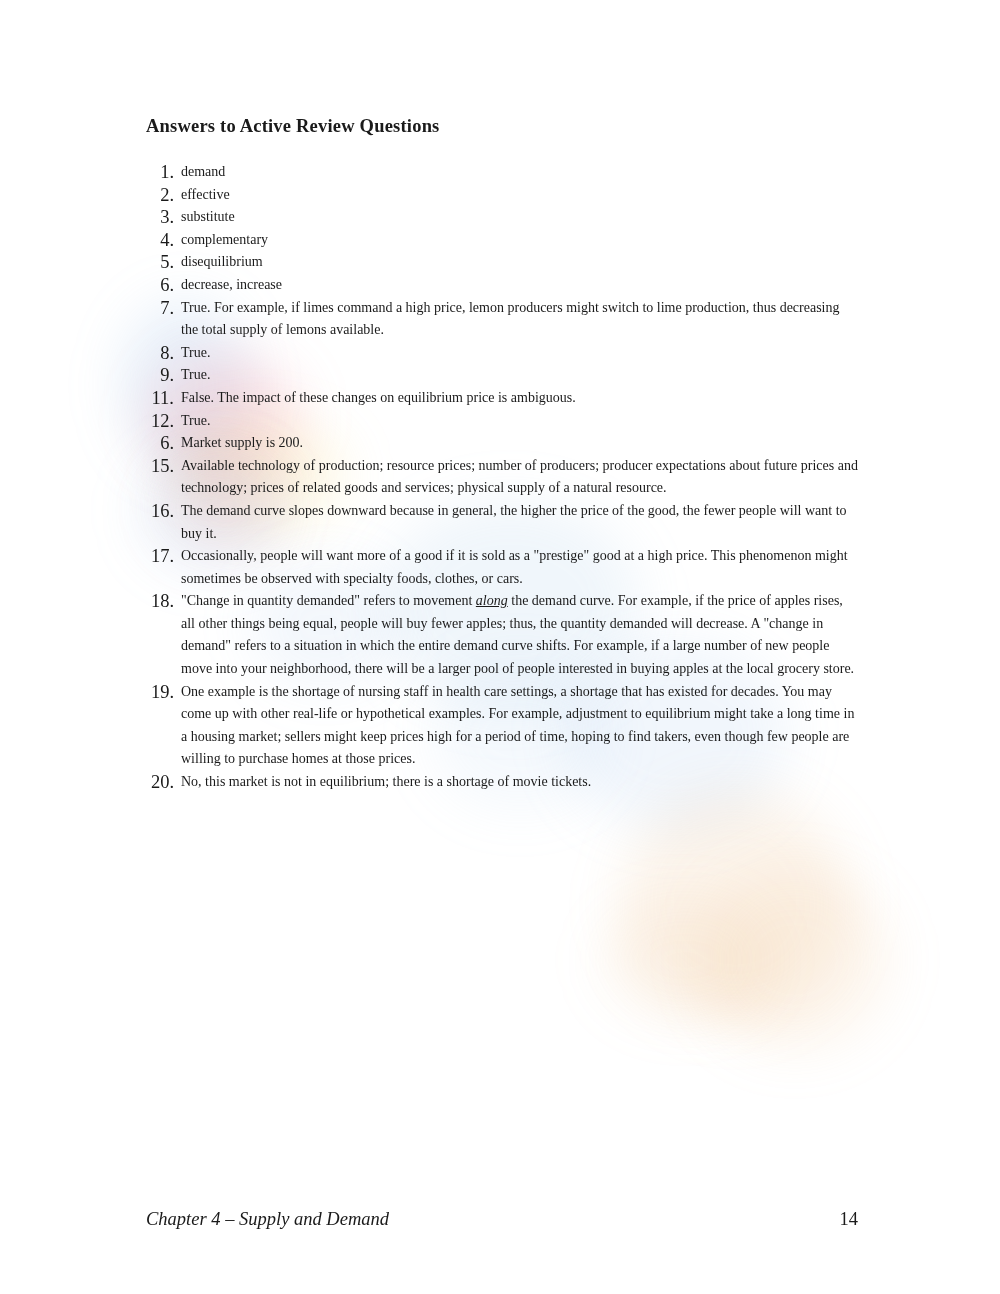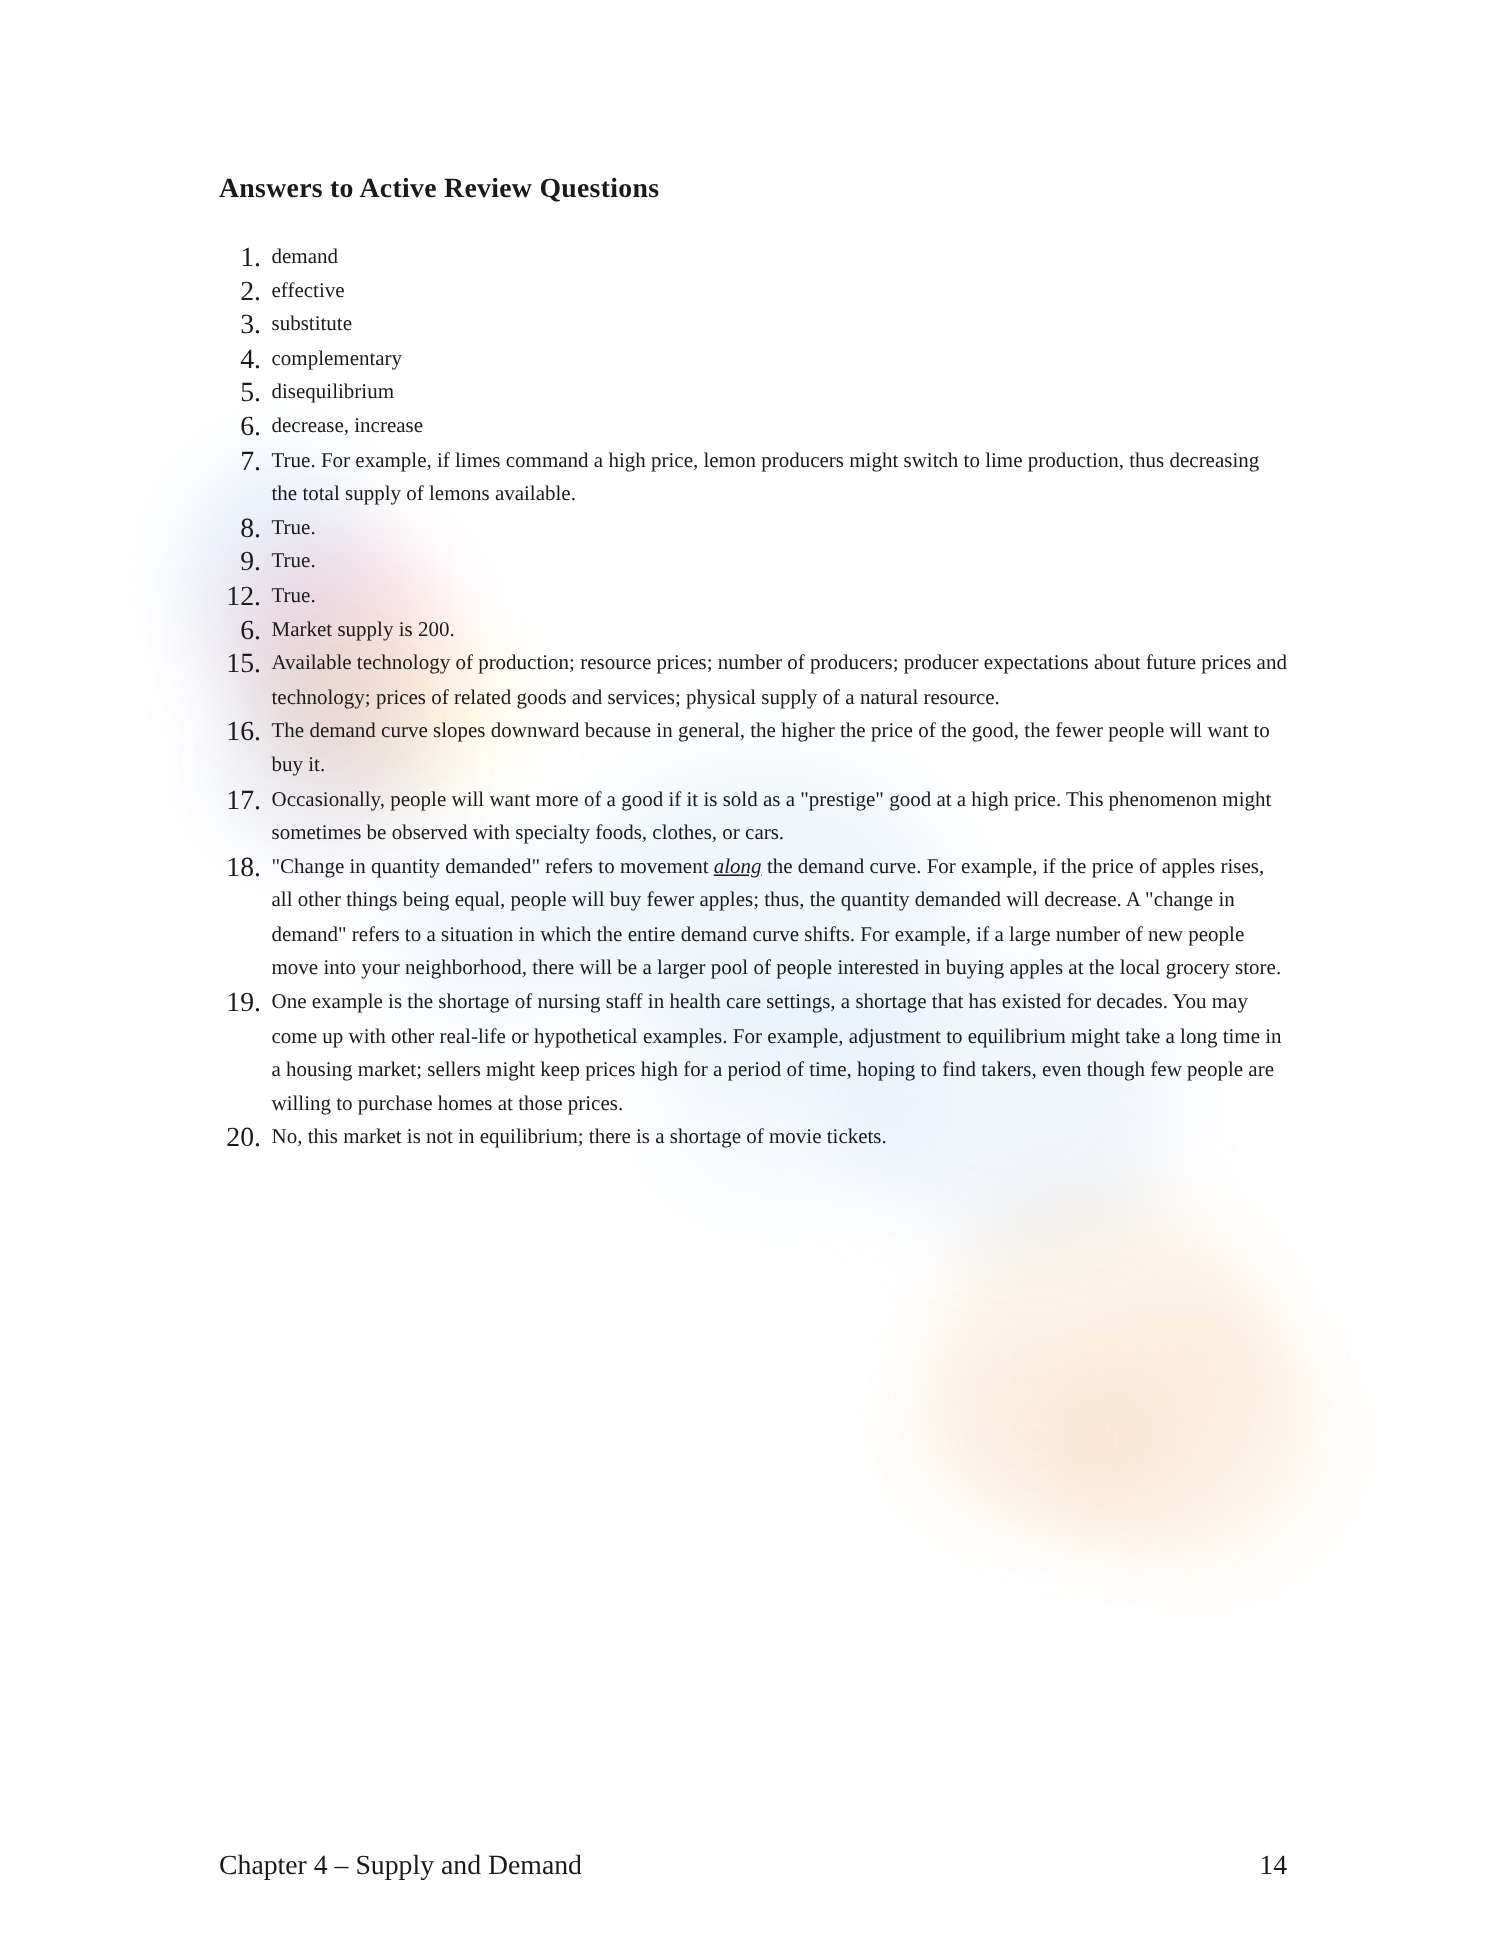--- a/index.html
+++ b/index.html
@@ -100,22 +100,22 @@
     position: absolute;
     left: 146px;
     top: 1208px;
     width: 712px;
     font-size: 18.5px;
     line-height: 22px;
     display: flex;
     justify-content: space-between;
     align-items: baseline;
   }
-  .footer-left  { white-space: nowrap; }
-  .footer-right { white-space: nowrap; margin-top: 25px; }
+  .footer-left  { white-space: nowrap; font-style: italic; }
+  .footer-right { white-space: nowrap; }
 </style>
 </head>
 <body>
 
 <div>
   <div class="wm wm-blue"></div>
   <div class="wm wm-pink"></div>
   <div class="wm wm-yellow"></div>
   <div class="wm wm-blue2"></div>
   <div class="wm wm-pink2"></div>
@@ -163,20 +163,24 @@
     </li>
     <li class="answer-item">
       <span class="answer-num">8.</span>
       <span class="answer-text">True.</span>
     </li>
     <li class="answer-item">
       <span class="answer-num">9.</span>
       <span class="answer-text">True.</span>
     </li>
     <li class="answer-item">
+      <span class="answer-num">11.</span>
+      <span class="answer-text">False. The impact of these changes on equilibrium price is ambiguous.</span>
+    </li>
+    <li class="answer-item">
       <span class="answer-num">12.</span>
       <span class="answer-text">True.</span>
     </li>
     <li class="answer-item">
       <span class="answer-num">6.</span>
       <span class="answer-text">Market supply is 200.</span>
     </li>
     <li class="answer-item">
       <span class="answer-num">15.</span>
       <span class="answer-text">Available technology of production; resource prices; number of producers; producer expectations about future prices and technology; prices of related goods and services; physical supply of a natural resource.</span>

